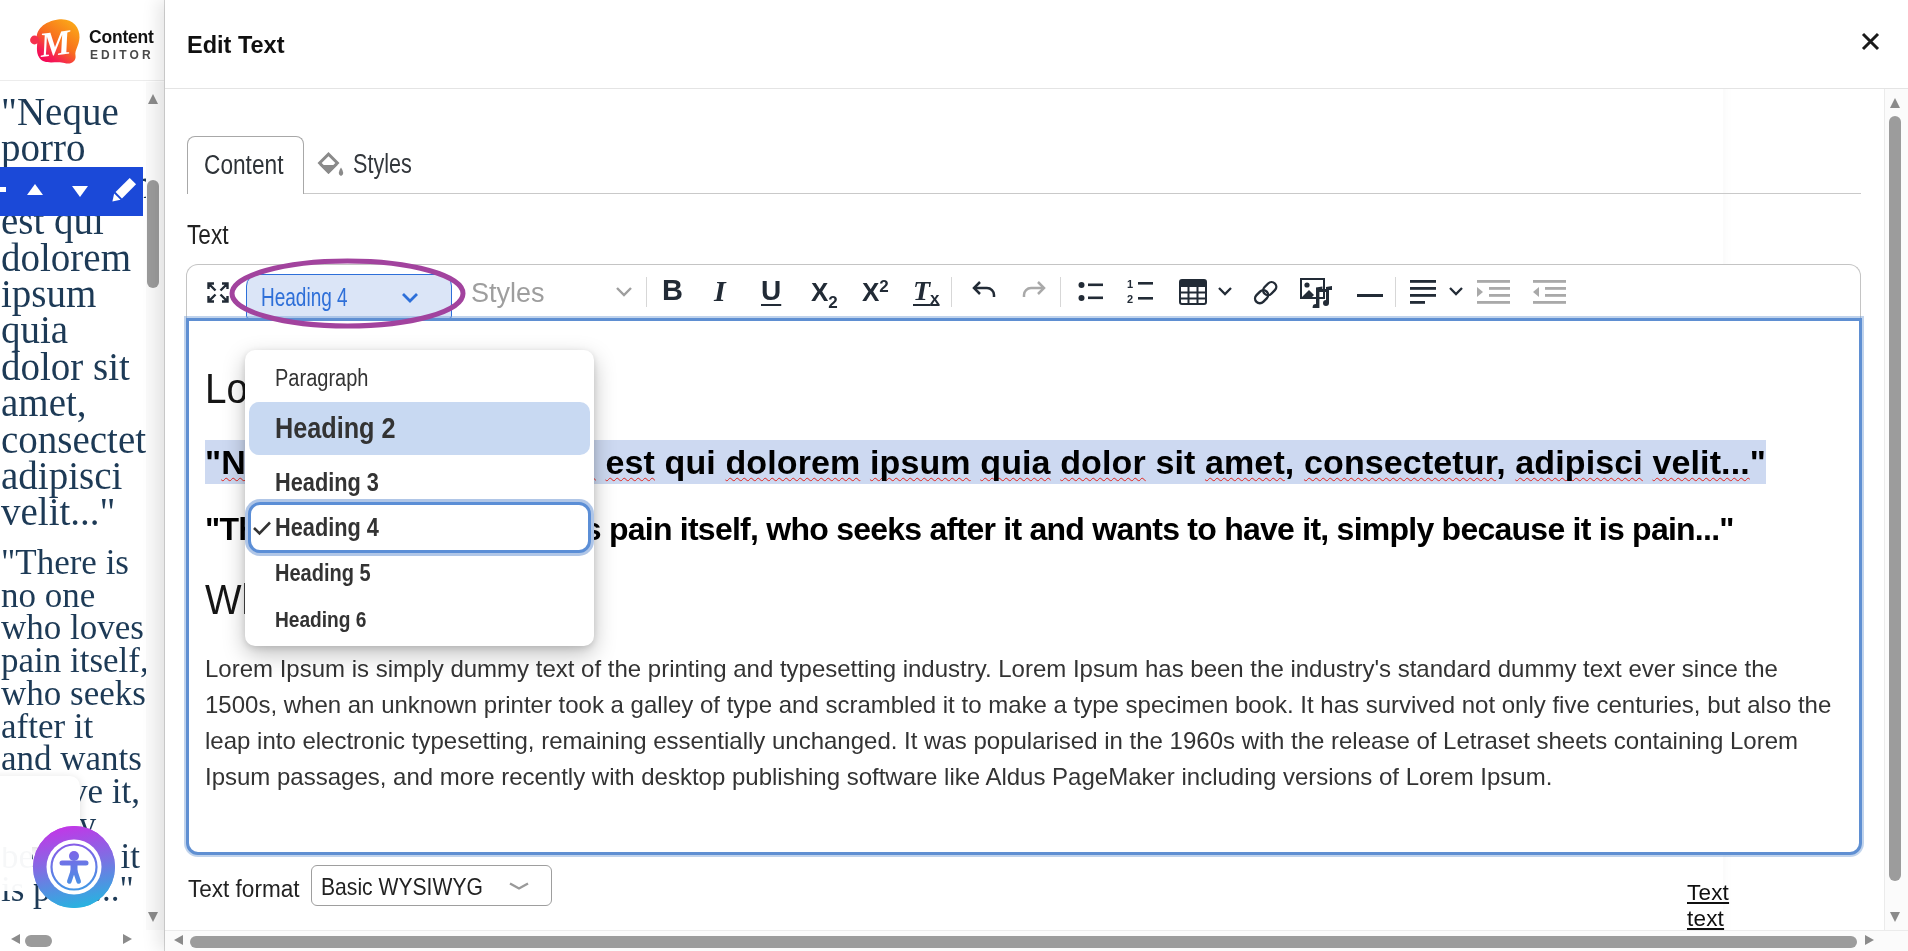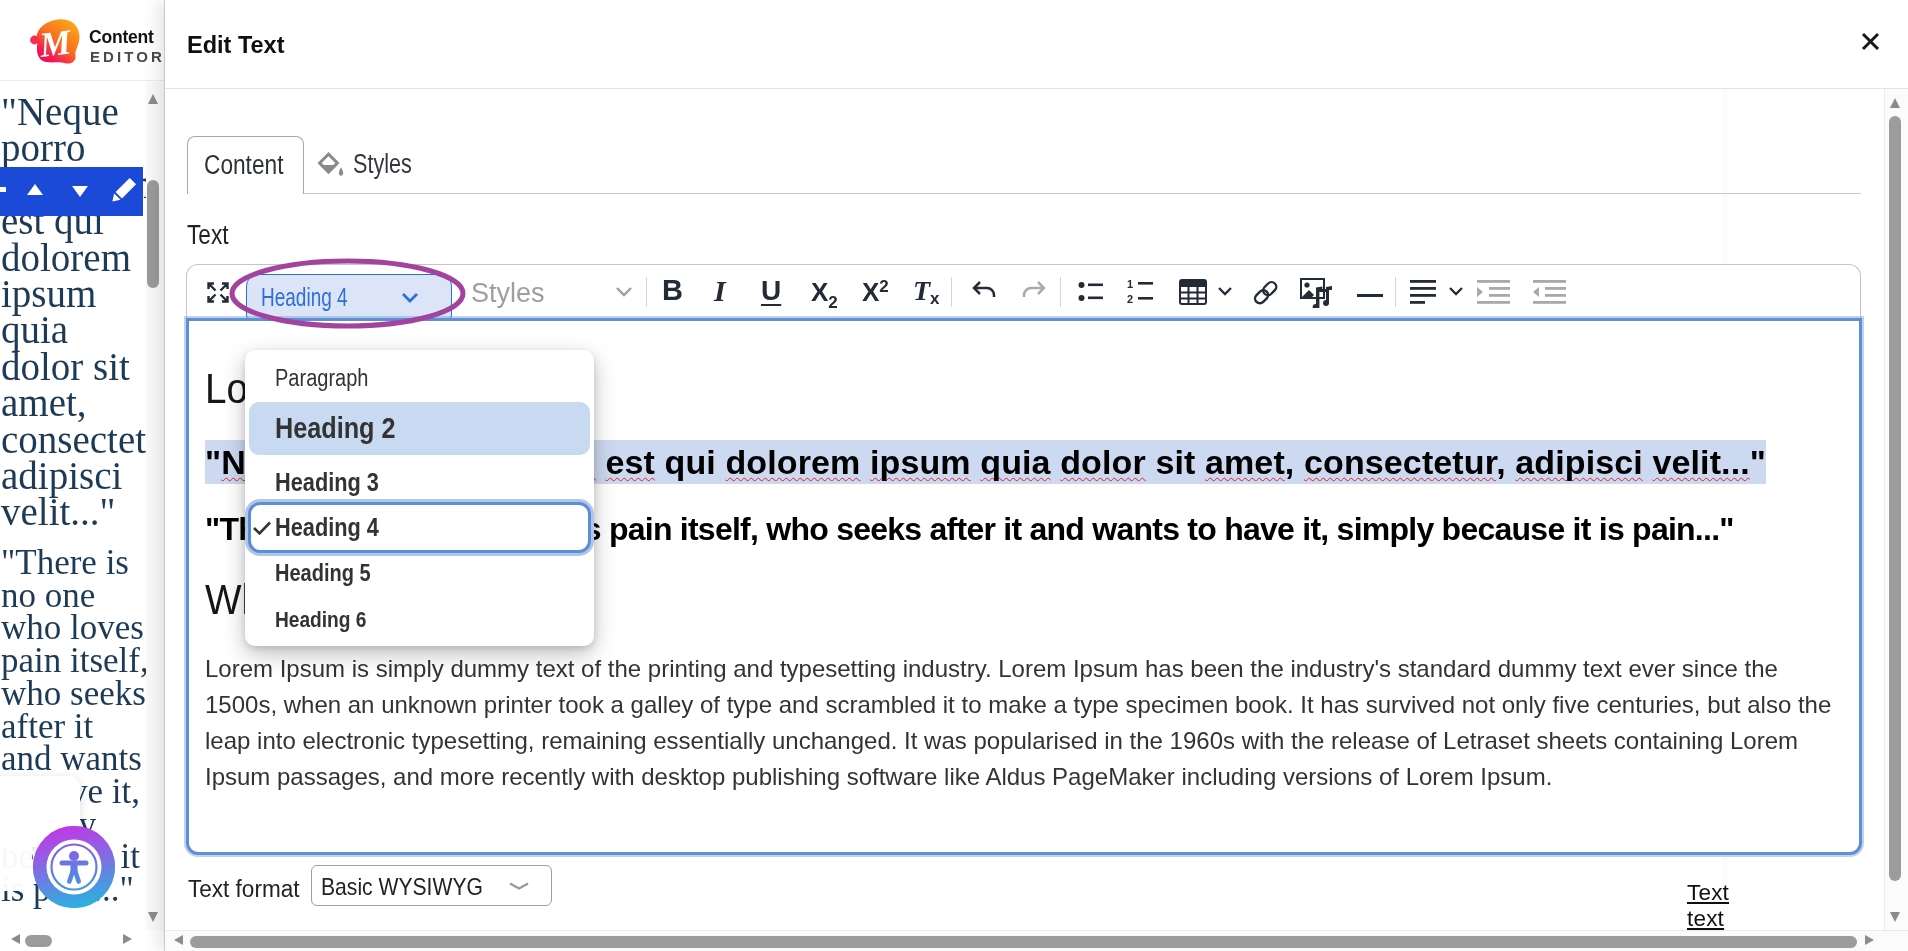--- a/index.html
+++ b/index.html
@@ -145,21 +145,21 @@
               <stop offset="0.45" stop-color="#f8701d"></stop>
               <stop offset="0.8" stop-color="#f51d53"></stop>
               <stop offset="1" stop-color="#f40258"></stop>
         </linearGradient>
           </defs>
         <path d="M28 2.5 C42 0.5 50 10 49.5 20.5 C49 29 44.5 33 45.5 38.5 C46.5 44.5 40.5 48 34.5 46 C27 43.5 14.5 48.5 9.5 41 C5 34 8 28 7 22 C5.5 13 14 4.5 28 2.5 Z" fill="url(#mg)"></path>
         <circle cx="4.5" cy="23" r="4.4" fill="#f5304e"></circle>
         <text x="10" y="38" font-family="Liberation Serif" font-size="35" font-style="italic" font-weight="bold" fill="#fff" transform="rotate(-7 26 28)">M</text>
       </svg>
       <div class="abs" style="left:89px;top:27px;font-size:17.5px;font-weight:bold;color:#121212;letter-spacing:-0.2px;">Content</div>
-      <div class="abs" style="left:90px;top:47.5px;font-size:15px;letter-spacing:3.1px;color:#4a4a4a;font-weight:bold;">EDITOR</div>
+      <div class="abs" style="left:90px;top:47.5px;font-size:12px;letter-spacing:3.1px;color:#4a4a4a;font-weight:bold;">EDITOR</div>
     </div>
 
     <div class="abs" id="sbvtrack"></div>
     <div class="abs arr" style="left:148px;top:94px;border-left:5.5px solid transparent;border-right:5.5px solid transparent;border-bottom:10px solid #8b8b8b;"></div>
     <div class="abs" id="sbvthumb"></div>
     <div class="abs arr" style="left:148px;top:912px;border-left:5.5px solid transparent;border-right:5.5px solid transparent;border-top:10px solid #8b8b8b;"></div>
     <div class="abs" id="sbhrow">
       <div class="abs arr" style="left:11px;top:4px;border-top:5.5px solid transparent;border-bottom:5.5px solid transparent;border-right:9px solid #8b8b8b;"></div>
       <div class="abs" id="sbhthumb"></div>
       <div class="abs arr" style="left:123px;top:4px;border-top:5.5px solid transparent;border-bottom:5.5px solid transparent;border-left:9px solid #8b8b8b;"></div>
@@ -205,21 +205,21 @@
       <svg class="abs" style="left:428px;top:21px" width="18" height="12" viewBox="0 0 18 12">
         <path d="M2 2 L9 9 L16 2" stroke="#9e9e9e" stroke-width="2.4" fill="none"></path>
       </svg>
       <div class="tsep" style="left:459px;"></div>
 
       <div class="abs di" style="left:475px;top:9px;font-size:29px;font-weight:bold;">B</div>
       <div class="abs di" style="left:527px;top:9px;font-size:30px;font-style:italic;font-family:'Liberation Serif',serif;font-weight:bold;">I</div>
       <div class="abs di" style="left:574px;top:10px;font-size:28px;font-weight:600;text-decoration:underline;text-underline-offset:4px;text-decoration-thickness:2px;">U</div>
       <div class="abs di" style="left:624px;top:12px;font-size:26px;font-weight:600;">X<span style="font-size:17px;vertical-align:-7px;">2</span></div>
       <div class="abs di" style="left:675px;top:12px;font-size:26px;font-weight:600;">X<span style="font-size:17px;vertical-align:9px;">2</span></div>
-      <div class="abs di" style="left:726px;top:10px;font-size:28px;font-style:italic;font-family:'Liberation Serif',serif;font-weight:600;text-underline-offset:4px;text-decoration-thickness:2px;">T<span style="font-size:17px;vertical-align:-4px;font-style:normal;font-family:'Liberation Sans',sans-serif;text-decoration:none;">x</span></div>
+      <div class="abs di" style="left:726px;top:10px;font-size:28px;font-style:italic;font-family:'Liberation Serif',serif;font-weight:600;text-decoration:underline;text-underline-offset:4px;text-decoration-thickness:2px;">T<span style="font-size:17px;vertical-align:-4px;font-style:normal;font-family:'Liberation Sans',sans-serif;text-decoration:none;">x</span></div>
       <div class="tsep" style="left:764px;"></div>
 
       <svg class="abs" style="left:783px;top:15px" width="28" height="24" viewBox="0 0 28 24">
         <path d="M4 8 H17 a7 7 0 0 1 7 7 v2" stroke="#222b36" stroke-width="2.5" fill="none"></path>
         <path d="M10 2 L4 8 L10 14" stroke="#222b36" stroke-width="2.5" fill="none"></path>
       </svg>
       <svg class="abs" style="left:833px;top:15px" width="28" height="24" viewBox="0 0 28 24">
         <path d="M24 8 H11 a7 7 0 0 0 -7 7 v2" stroke="#a9a9a9" stroke-width="2.5" fill="none"></path>
         <path d="M18 2 L24 8 L18 14" stroke="#a9a9a9" stroke-width="2.5" fill="none"></path>
       </svg>

